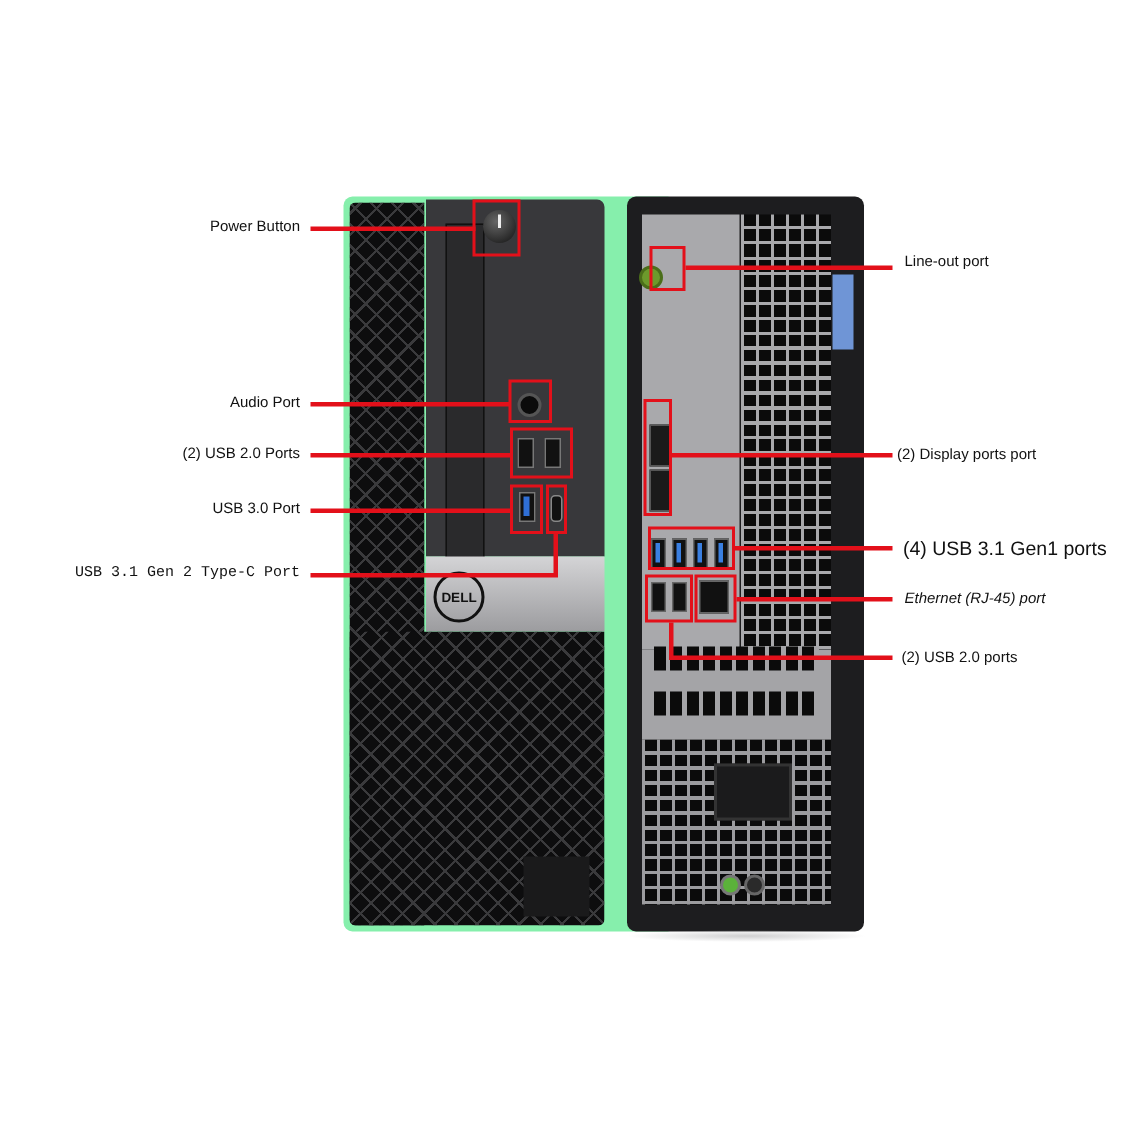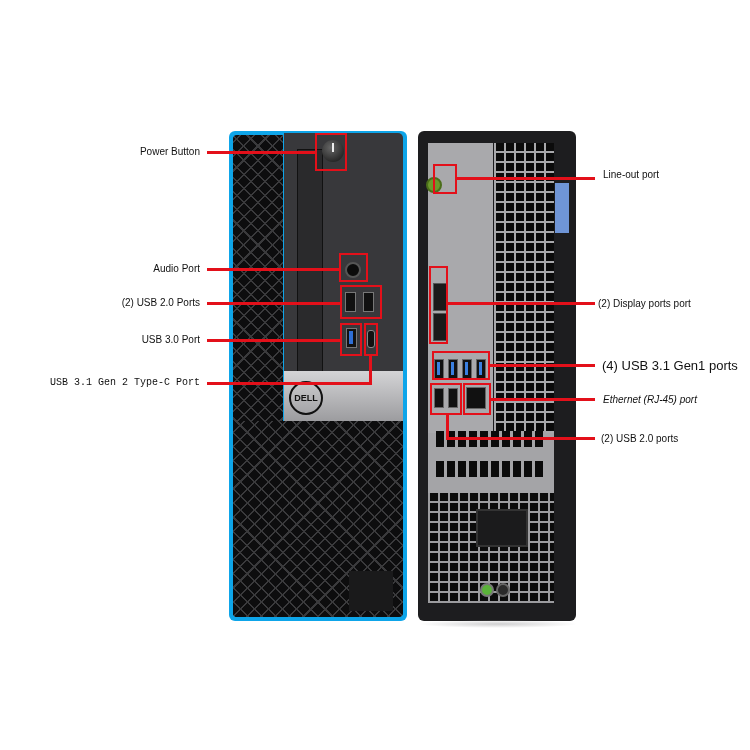--- a/index.html
+++ b/index.html
@@ -3,21 +3,21 @@
 <meta charset="utf-8">
 <style>
   html,body{margin:0;padding:0;background:#ffffff;}
   body{width:750px;height:750px;position:relative;overflow:hidden;font-family:"Liberation Sans",sans-serif;}
   .abs{position:absolute;}
   .label{position:absolute;font-size:10px;color:#111;white-space:nowrap;line-height:16px;}
   .label.left{text-align:right;}
   .rline{position:absolute;background:#e3101a;}
   .rbox{position:absolute;border:2px solid #e3101a;box-sizing:border-box;}
   
-  .front{left:229px;top:131px;width:178px;height:490px;background:#0ea5e9;border-radius:6px;}
+  .front{left:229px;top:131px;width:178px;height:490px;background:#86efac;border-radius:6px;padding-left:44px;}
   .mesh{position:absolute;left:4px;top:4px;width:50px;height:482px;
     background:
       repeating-linear-gradient(45deg,#3a3a3c 0 1.5px,transparent 1.5px 10px),
       repeating-linear-gradient(-45deg,#3a3a3c 0 1.5px,transparent 1.5px 10px),#0d0d0e;border-radius:4px 0 0 4px;}
   .mesh2{position:absolute;left:4px;top:290px;width:170px;height:196px;
     background:
       repeating-linear-gradient(45deg,#3a3a3c 0 1.5px,transparent 1.5px 10px),
       repeating-linear-gradient(-45deg,#3a3a3c 0 1.5px,transparent 1.5px 10px),#0d0d0e;border-radius:0 0 4px 4px;}
   .panel{position:absolute;left:55px;top:2px;width:119px;height:238px;background:#38383b;border-radius:0 5px 0 0;}
   .odd{position:absolute;left:68px;top:18px;width:24px;height:230px;background:#2a2a2c;border:1px solid #111;}

